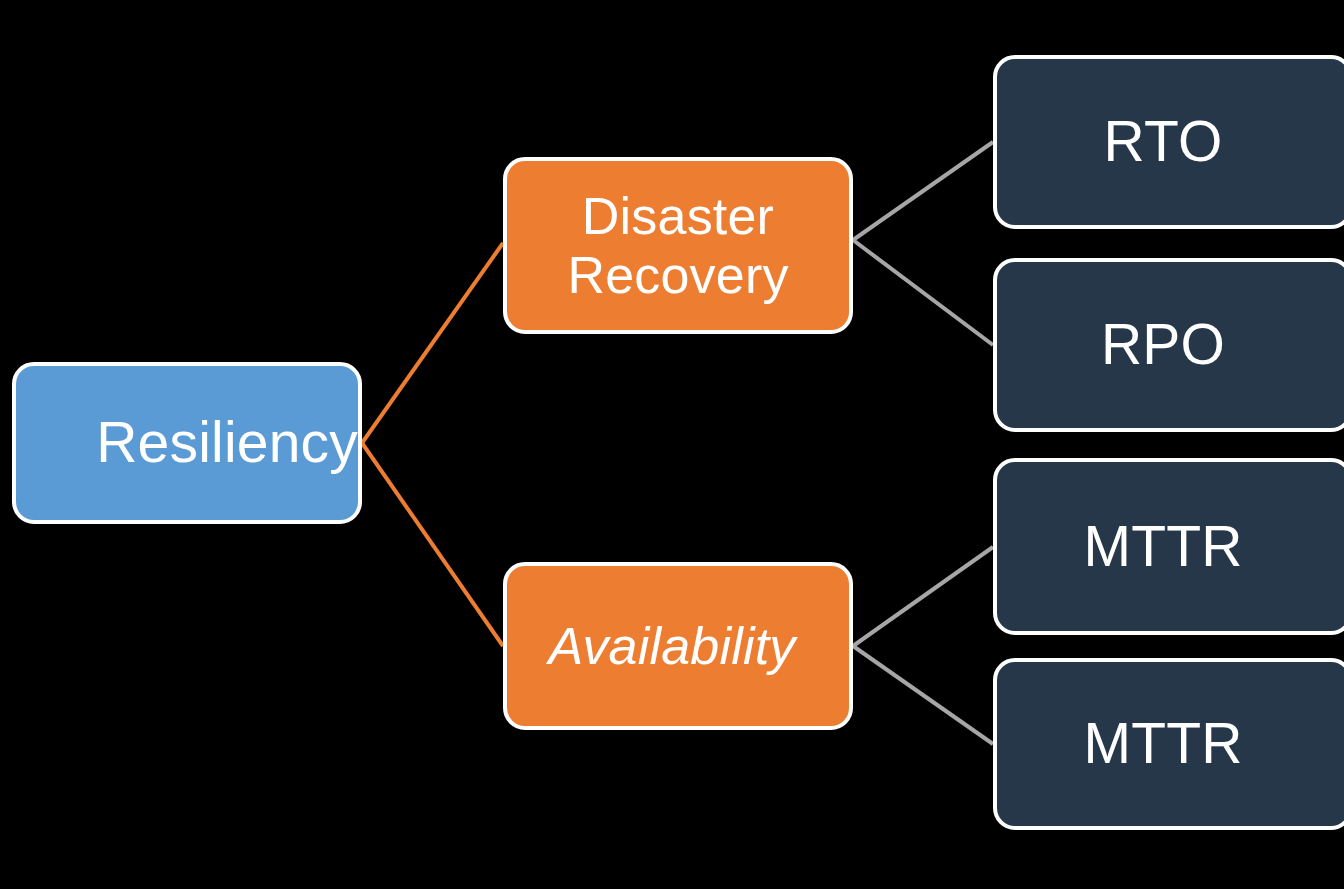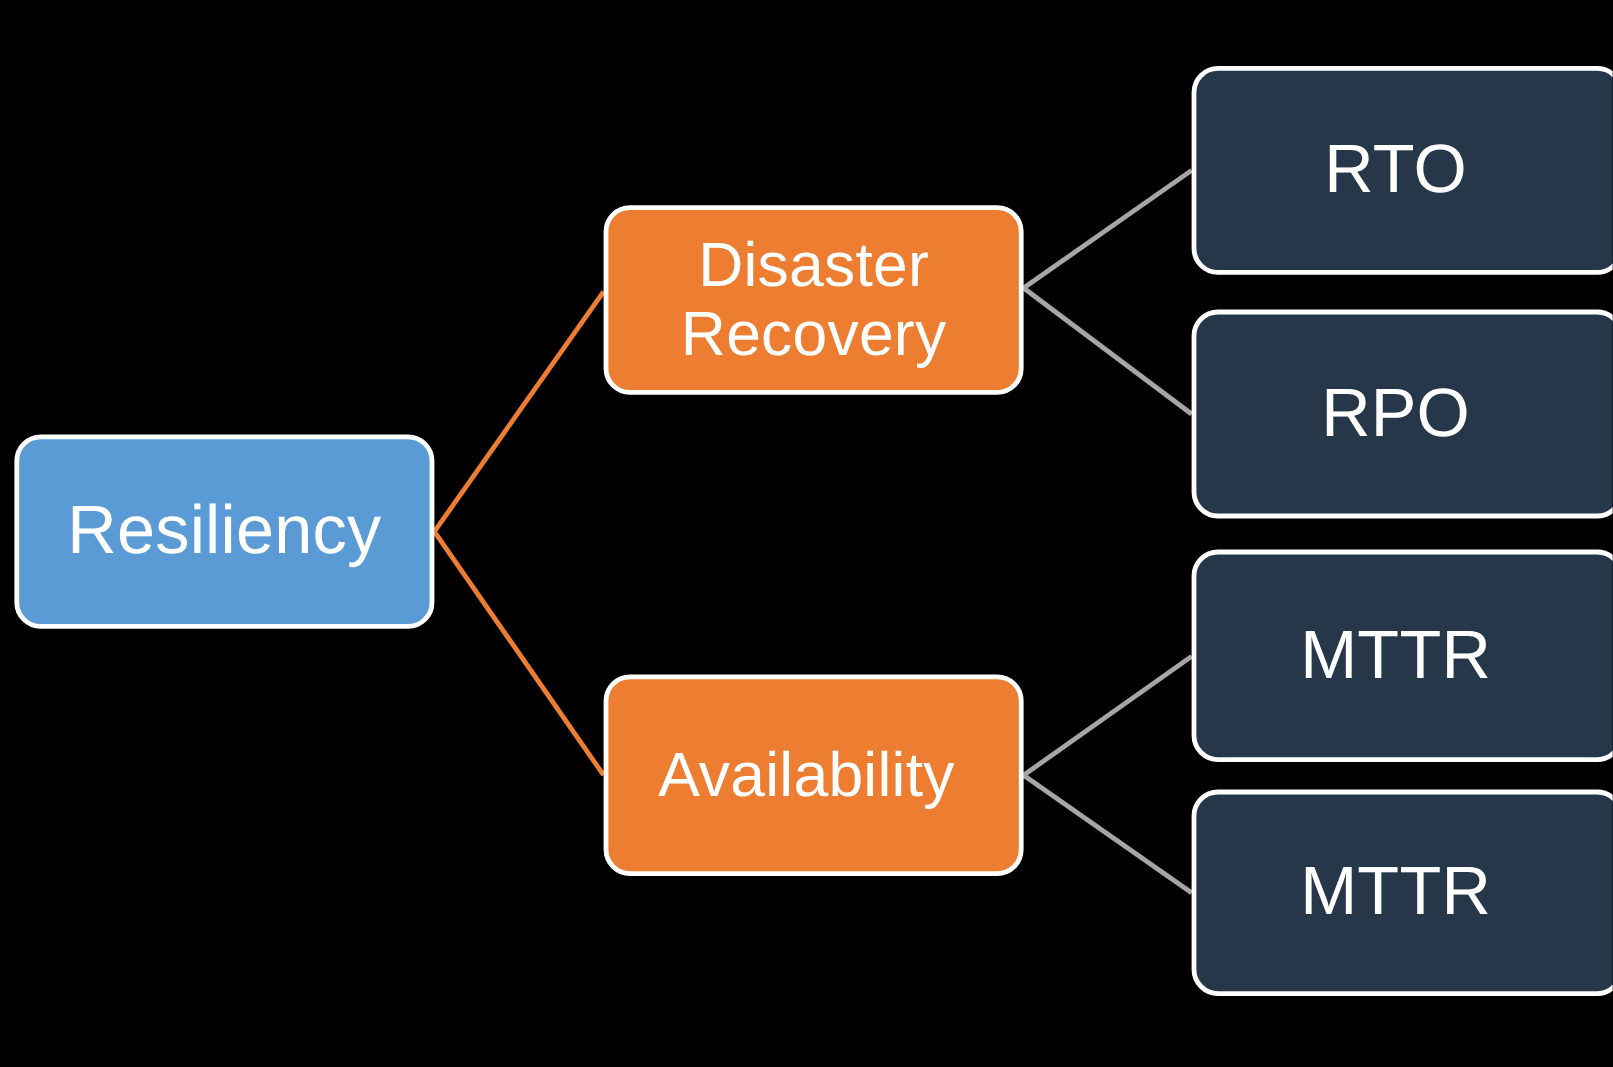--- a/index.html
+++ b/index.html
@@ -35,32 +35,32 @@
     text-align: center;
     line-height: 1.12;
     letter-spacing: 0.2px;
     white-space: pre-line;
   }
   .node.root      { background: #5B9BD5; }
   .node.branch    { background: #ED7D31; }
   .node.leaf      { background: #26374A; }
 
   
-  #node-resiliency { left: 12px;  top: 362px; width: 350px; height: 162px; font-size: 57px; }
-  #node-disaster   { left: 503px; top: 171px; width: 350px; height: 158px; font-size: 52px; }
+  #node-resiliency { left: 12px;  top: 362px; width: 350px; height: 162px; font-size: 57px; justify-content: flex-end; }
+  #node-disaster   { left: 503px; top: 157px; width: 350px; height: 177px; font-size: 52px; }
   #node-availability{left: 503px; top: 562px; width: 350px; height: 168px; font-size: 52px; }
   #node-rto        { left: 993px; top: 55px;  width: 360px; height: 174px; font-size: 57px; }
   #node-rpo        { left: 993px; top: 258px; width: 360px; height: 174px; font-size: 57px; }
   #node-mtbf       { left: 993px; top: 458px; width: 360px; height: 177px; font-size: 57px; }
   #node-mttr       { left: 993px; top: 658px; width: 360px; height: 172px; font-size: 57px; }
 
   
   #node-rto .label, #node-rpo .label,
   #node-mtbf .label, #node-mttr .label { transform: translateX(-10px); }
-  #node-availability .label { transform: translateX(-6px); }
+  #node-availability .label { transform: translateX(-6px); font-style: italic; }
 </style>
 </head>
 <body>
 
 <div id="canvas">
 
   <svg class="edges" viewBox="0 0 1344 889" width="1344" height="889" xmlns="http://www.w3.org/2000/svg">
 
     <path d="M 362 443 L 503 243" stroke="#ED7D31" stroke-width="4" fill="none"></path>
     <path d="M 362 443 L 503 646" stroke="#ED7D31" stroke-width="4" fill="none"></path>

